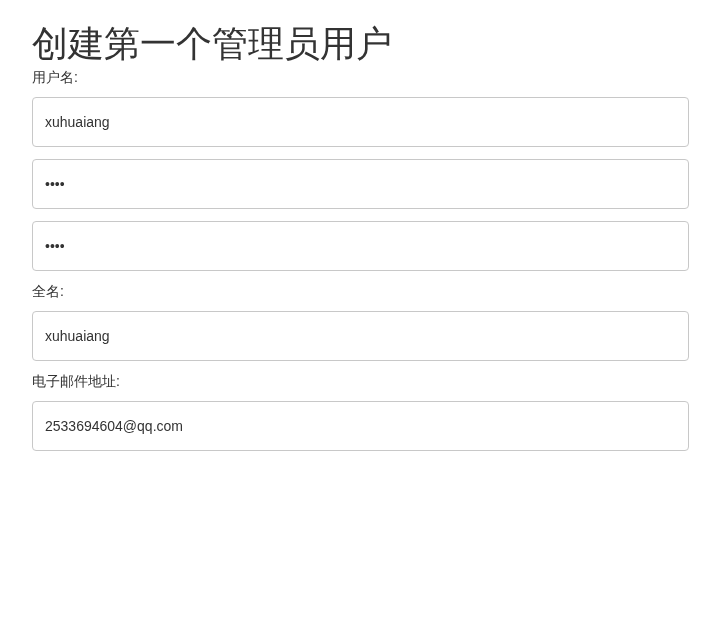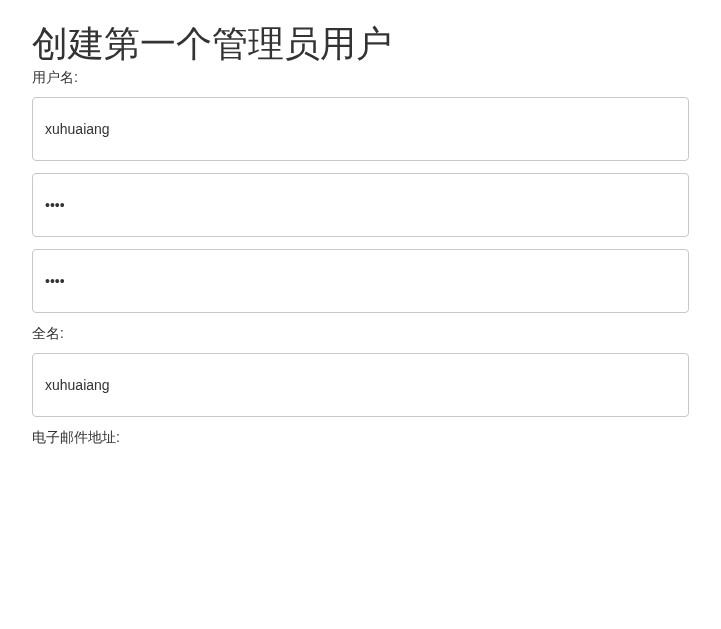--- a/index.html
+++ b/index.html
@@ -22,21 +22,21 @@
       margin-bottom: 12px;
     }
     .form-label {
       display: block;
       font-size: 14px;
       color: #333333;
       margin-bottom: 10px;
     }
     .form-input {
       width: 100%;
-      padding: 23px 12px;
+      padding: 16px 12px;
       font-size: 14px;
       color: #333333;
       background: #ffffff;
       border: 1px solid #c8c8c8;
       border-radius: 4px;
       outline: none;
       font-family: inherit;
     }
   </style>
 </head>
@@ -57,13 +57,14 @@
   <input type="password" class="form-input" value="1234" style="">
 </div>
 
 <div class="form-group">
   <label class="form-label">全名:</label>
   <input type="text" class="form-input" value="xuhuaiang" style="">
 </div>
 
 <div class="form-group">
   <label class="form-label">电子邮件地址:</label>
+  <input type="text" class="form-input" value="2533694604@qq.com" style="">
 </div>
 
 </body></html>

